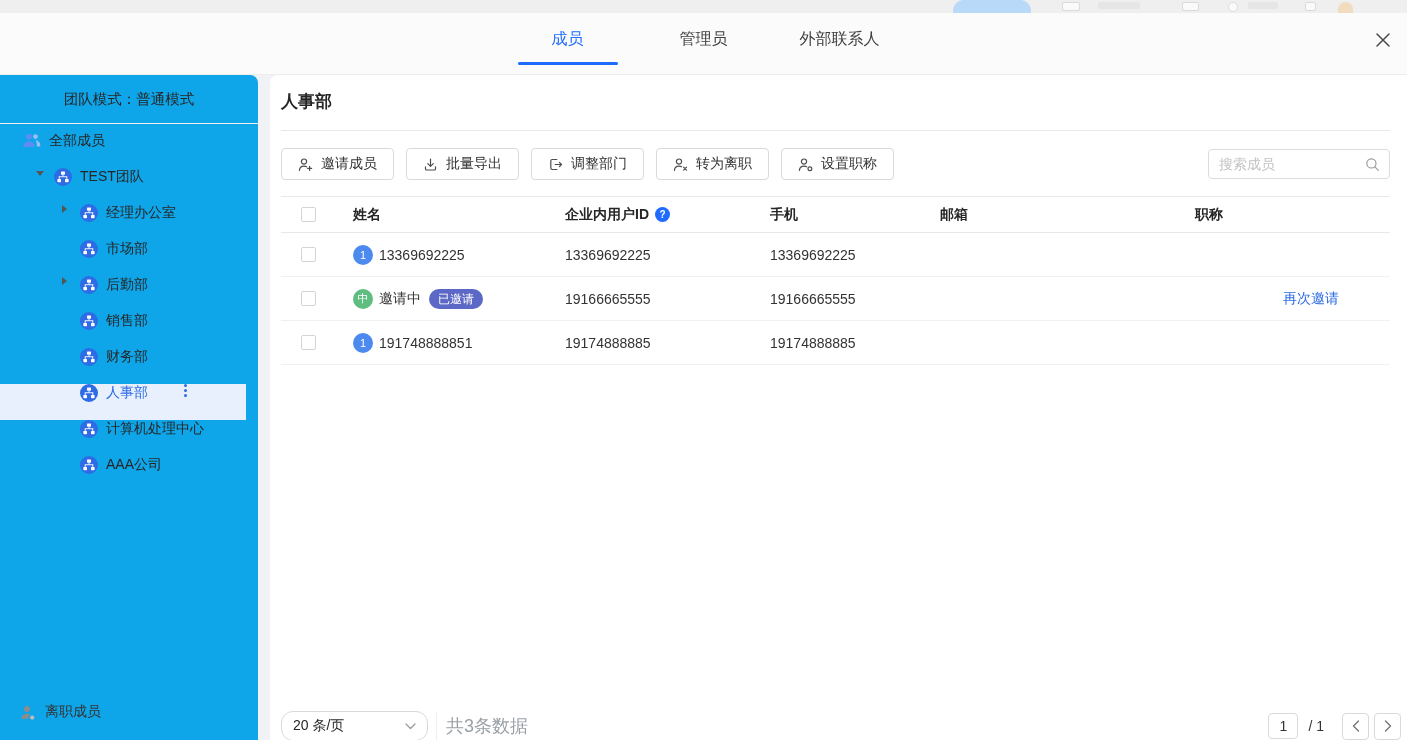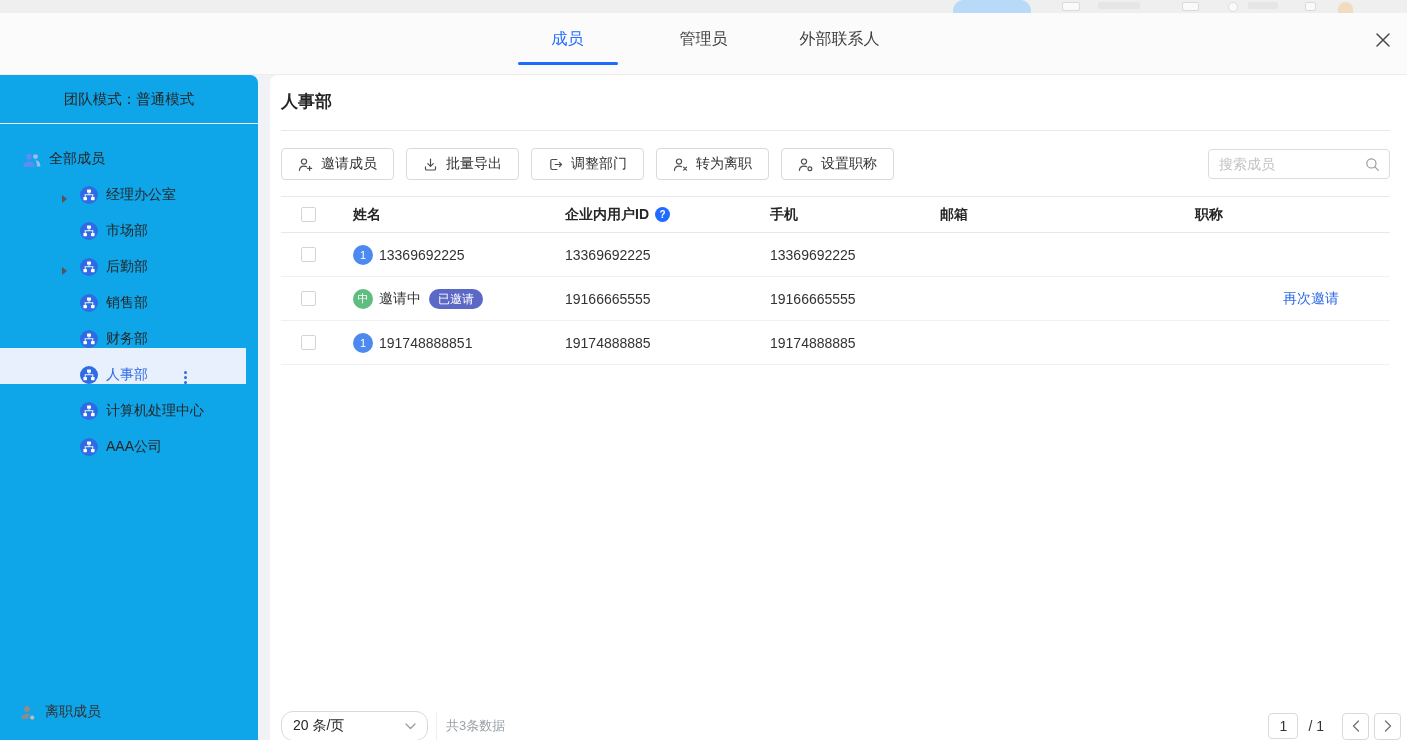--- a/index.html
+++ b/index.html
@@ -25,21 +25,21 @@
   .tab.active::after { content:""; position:absolute; left:0; right:0; bottom:0; height:3px; background:#1f6bff; border-radius:2px; }
   #close-btn { position:absolute; top:30px; right:14px; width:20px; height:20px; display:flex; align-items:center; justify-content:center; cursor:pointer; }
 
   
   #sidebar-card { position:absolute; left:0; top:75px; width:258px; height:665px; background:#0ea5e9; border-radius:0 8px 0 0; }
   .team-mode { height:49px; line-height:49px; text-align:center; font-size:14.5px; color:#262626; border-bottom:1px solid #f0f0f0; }
   .side-btns { position:relative; height:36px; margin-top:16px; }
   .btn-org { position:absolute; left:0; top:0; width:112px; height:36px; background:#1666ff; color:#fff; border:none; border-radius:0 6px 6px 0; font-size:14px; font-family:inherit; cursor:pointer; }
   .btn-role { position:absolute; left:124px; top:0; width:122px; height:36px; background:#fff; color:#262626; border:1px solid #e3e3e3; border-radius:6px; font-size:14px; font-family:inherit; cursor:pointer; }
   .tree { margin-top:8px; }
-  .tree-item { height:36px; display:flex; align-items:flex-end; cursor:pointer; margin-right:12px; }
+  .tree-item { height:36px; display:flex; align-items:flex-start; cursor:pointer; margin-right:12px; }
   .tree-item.lv0g { padding-left:22px; }
   .tree-item.lv0 { padding-left:36px; }
   .tree-item.lv1 { padding-left:62px; }
   .tree-item.selected { background:#e7f0fc; }
   .tree-item.selected .tree-label { color:#2e6be5; }
   .arr { width:12px; height:10px; display:flex; align-items:center; flex:none; }
   .arr-down { width:0; height:0; border-left:4.5px solid transparent; border-right:4.5px solid transparent; border-top:5.5px solid #555; }
   .arr-right { width:0; height:0; border-top:4.5px solid transparent; border-bottom:4.5px solid transparent; border-left:5.5px solid #555; }
   .dept-ic { width:18px; height:18px; margin-left:6px; flex:none; display:flex; }
   .grp-ic { width:19px; height:16px; flex:none; display:flex; }
@@ -73,21 +73,21 @@
   .col-ops { width:107px; flex:none; }
   .cbx { width:15px; height:15px; border:1px solid #d4d4d4; border-radius:2px; background:#fff; cursor:pointer; }
   .help-ic { width:15px; height:15px; border-radius:50%; background:#1f6bff; color:#fff; font-size:10px; font-weight:bold; display:inline-flex; align-items:center; justify-content:center; margin-left:6px; cursor:pointer; }
   .avatar { width:20px; height:20px; border-radius:50%; color:#fff; font-size:11px; display:inline-flex; align-items:center; justify-content:center; margin-right:6px; flex:none; }
   .badge { margin-left:8px; height:20px; line-height:20px; padding:0 9px; border-radius:10px; background:#5c68c6; color:#fff; font-size:12px; white-space:nowrap; }
   .action-link { color:#2e6be5; cursor:pointer; white-space:nowrap; }
 
   .tfooter { position:absolute; left:11px; right:6px; bottom:0; height:28px; display:flex; align-items:center; }
   .page-size { width:147px; height:20px; border:1px solid #d9d9d9; border-radius:12px; display:flex; align-items:center; justify-content:space-between; padding:14px 11px; font-size:14px; color:#262626; background:#fff; cursor:pointer; }
   .v-div { width:1px; height:28px; background:#efefef; margin-left:8px; }
-  .total-text { margin-left:9px; color:#9aa0a6; font-size:13px; }
+  .total-text { margin-left:9px; color:#9aa0a6; font-size:18px; }
   .pager { margin-left:auto; display:flex; align-items:center; }
   .page-input { width:30px; height:26px; border:1px solid #d9d9d9; border-radius:4px; text-align:center; font-size:14px; color:#333; font-family:inherit; outline:none; }
   .page-total { margin-left:10px; font-size:14px; color:#333; }
   .pbtn { width:27px; height:27px; border:1px solid #d9d9d9; border-radius:4px; background:#fff; display:flex; align-items:center; justify-content:center; cursor:pointer; }
   .pbtn.prev { margin-left:18px; }
   .pbtn.next { margin-left:5px; }
 </style>
 </head>
 <body>
 
@@ -133,20 +133,40 @@
             </g>
             <g fill="#5b8df2">
               <circle cx="7" cy="4.8" r="3"></circle>
               <path d="M1.3 14.4c0-3.1 2.6-5.2 5.7-5.2s5.7 2.1 5.7 5.2V15H1.3z"></path>
             </g>
           </svg>
       </span>
       <span class="tree-label">全部成员</span>
     </div>
 
+    <div class="tree-item lv0">
+      <span class="arr">
+          <i class="arr-down"></i>
+        </span>
+      <span class="dept-ic">
+        <svg width="18" height="18" viewBox="0 0 18 18">
+            <circle cx="9" cy="9" r="9" fill="#2e6be5"></circle>
+            <g fill="#fff">
+              <rect x="7" y="3.6" width="4" height="3.1" rx="0.6"></rect>
+              <rect x="3.4" y="11" width="3.6" height="3.2" rx="0.6"></rect>
+              <rect x="11" y="11" width="3.6" height="3.2" rx="0.6"></rect>
+              <path d="M8.55 6.7h.9v1.8h-.9z"></path>
+              <path d="M4.75 8.3h8.5v.9h-8.5z"></path>
+              <path d="M4.75 8.8h.9v2.2h-.9z"></path>
+              <path d="M12.35 8.8h.9v2.2h-.9z"></path>
+            </g>
+          </svg>
+      </span>
+      <span class="tree-label">TEST团队</span>
+    </div>
 
     <div class="tree-item lv1">
       <span class="arr">
           <i class="arr-right"></i>
         </span>
       <span class="dept-ic">
         <svg width="18" height="18" viewBox="0 0 18 18">
             <circle cx="9" cy="9" r="9" fill="#2e6be5"></circle>
             <g fill="#fff">
               <rect x="7" y="3.6" width="4" height="3.1" rx="0.6"></rect>

